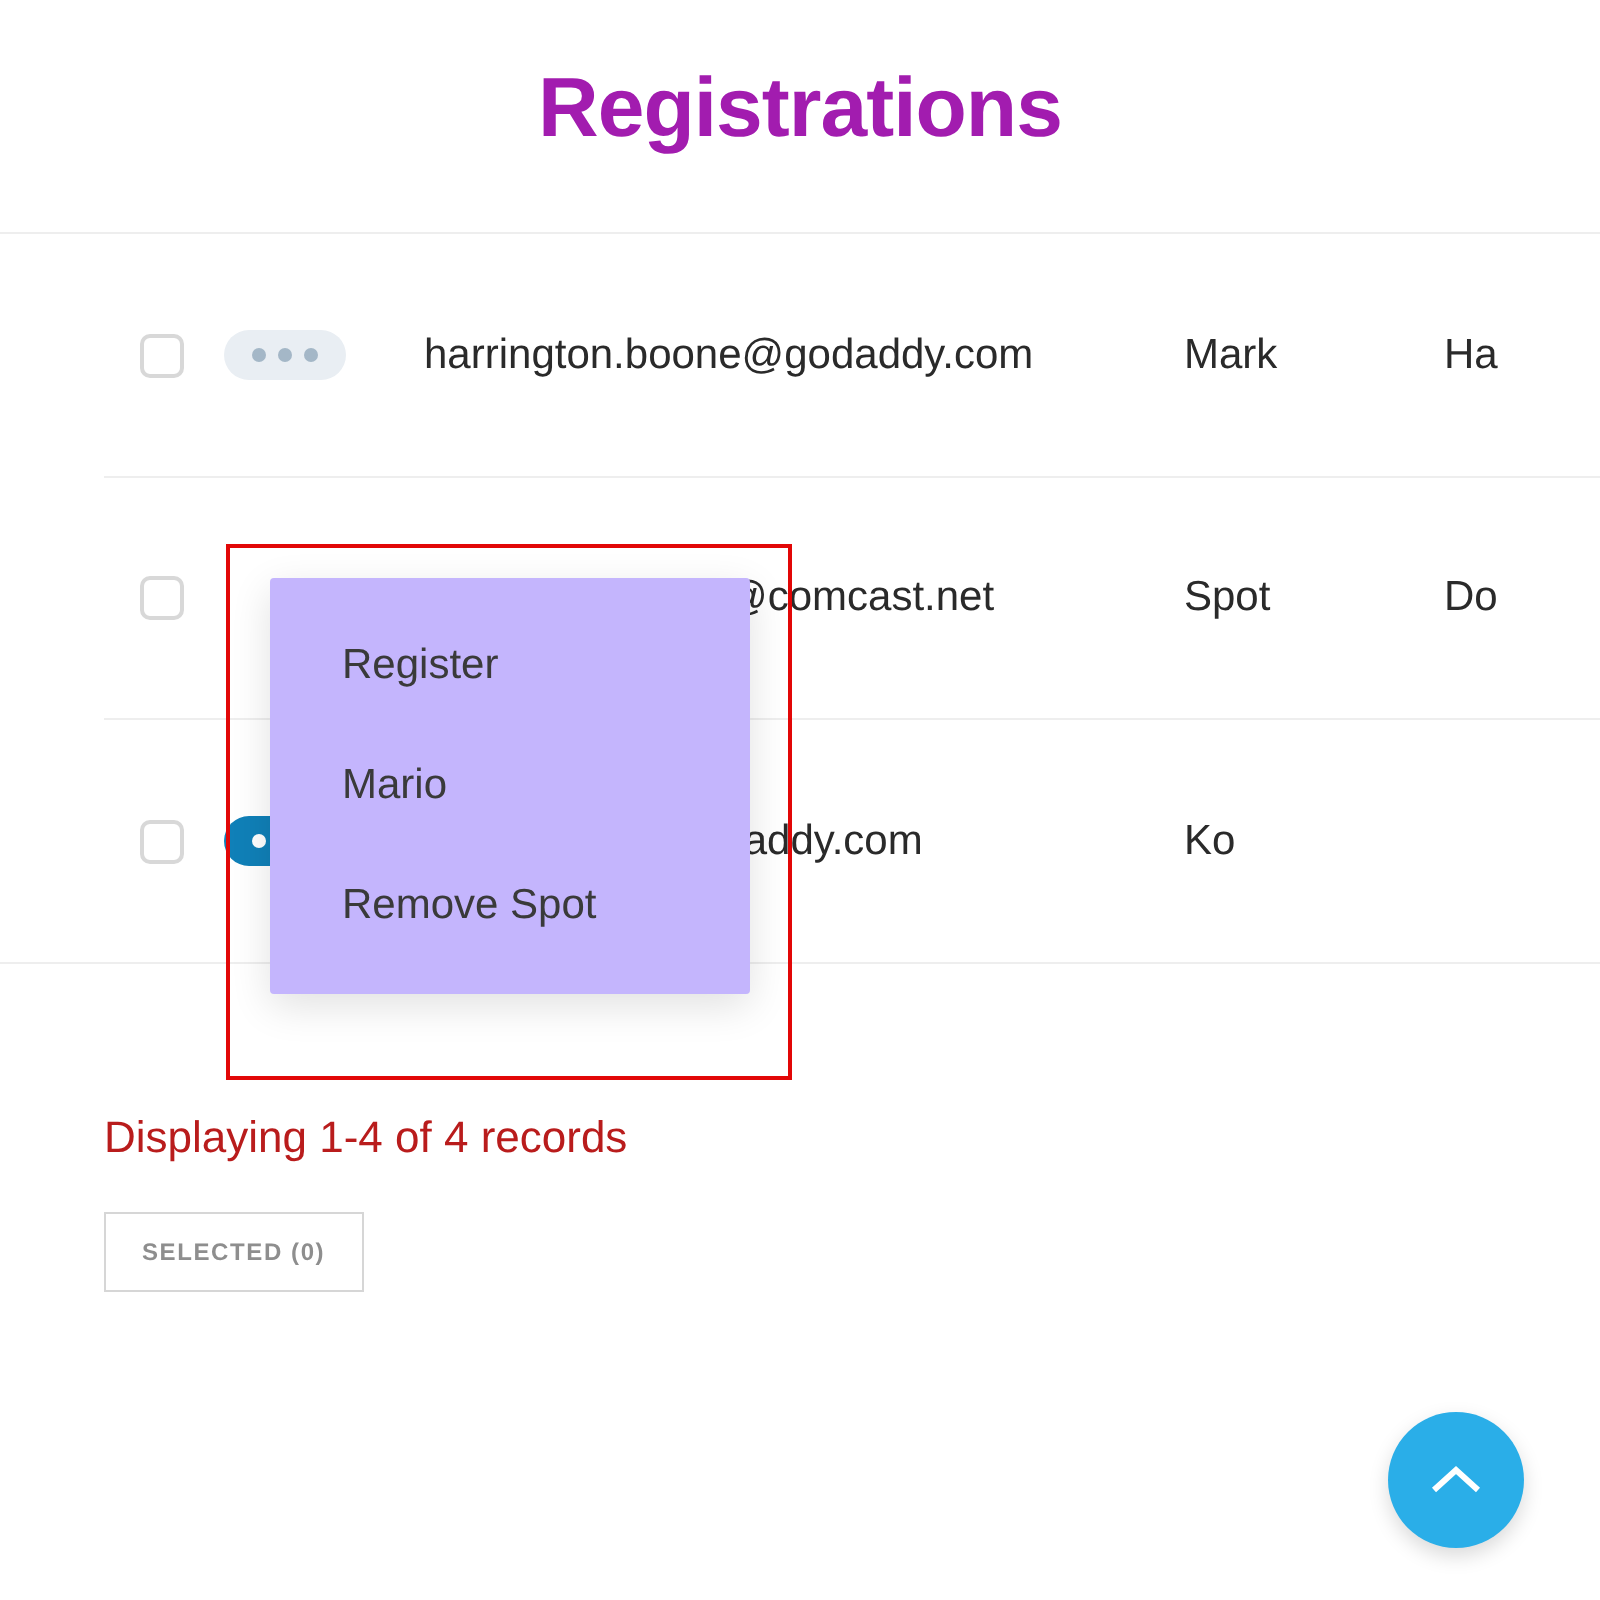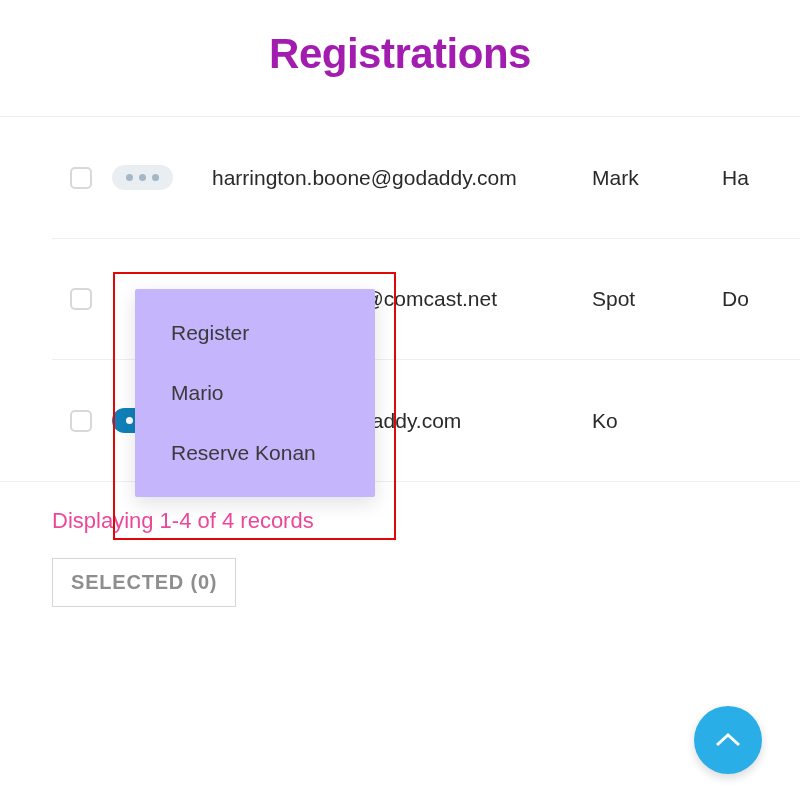--- a/index.html
+++ b/index.html
@@ -100,29 +100,30 @@
       flex: 1;
       overflow: hidden;
       white-space: nowrap;
     }
     .footer-region {
       border-top: 1px solid #eeeeee;
       padding: 26px 0 0 52px;
     }
     .records-text {
       font-size: 22px;
-      color: #ec4899;
+      color: #b91c1c;
       margin-bottom: 24px;
+      margin-top: 48px;
     }
     .selected-badge {
       display: inline-block;
       padding: 12px 18px;
       border: 1px solid #d6d6d6;
       color: #8e8e8e;
-      font-size: 20px;
+      font-size: 12px;
       font-weight: 600;
       letter-spacing: 0.8px;
     }
     
     .dropdown {
       position: absolute;
       top: 289px;
       left: 135px;
       width: 240px;
       background: #c4b5fd;
@@ -224,21 +225,21 @@
 </div>
 
 <div class="footer-region">
   <div class="records-text">Displaying 1-4 of 4 records</div>
   <div class="selected-badge">SELECTED (0)</div>
 </div>
 
 <div class="dropdown">
   <div class="dropdown-item">Register</div>
   <div class="dropdown-item">Mario</div>
-  <div class="dropdown-item">Reserve Konan</div>
+  <div class="dropdown-item">Remove Spot</div>
 </div>
 
 <div class="highlight-box"></div>
 
 <div class="fab">
   <svg width="28" height="18" viewBox="0 0 28 18">
     <polyline points="3,14 14,4 25,14"></polyline>
   </svg>
 </div>
 

